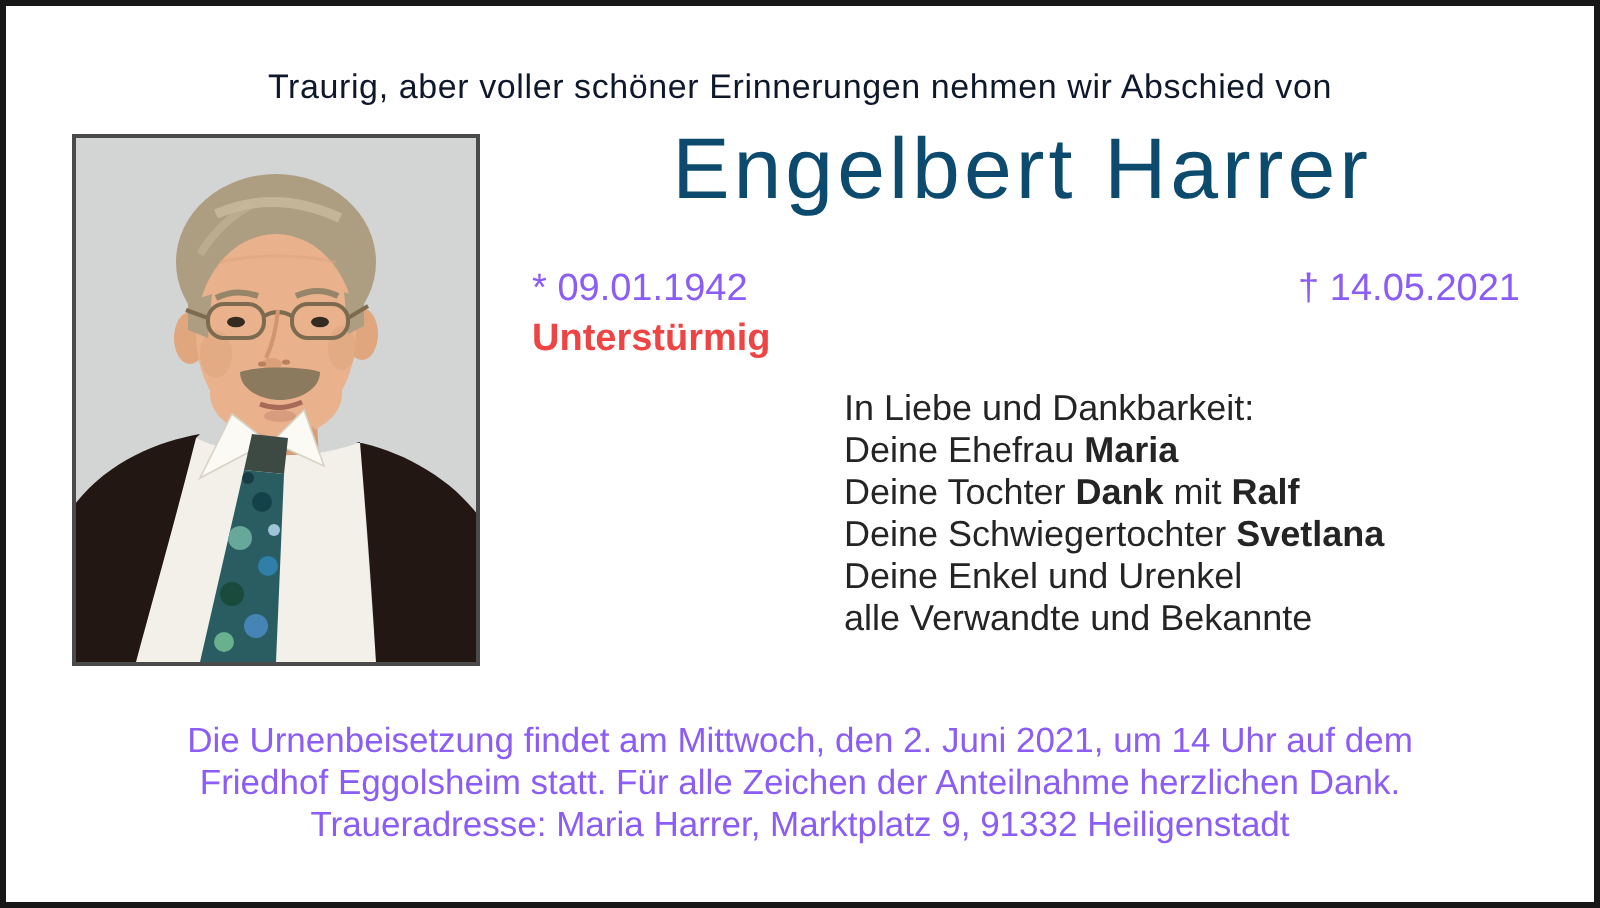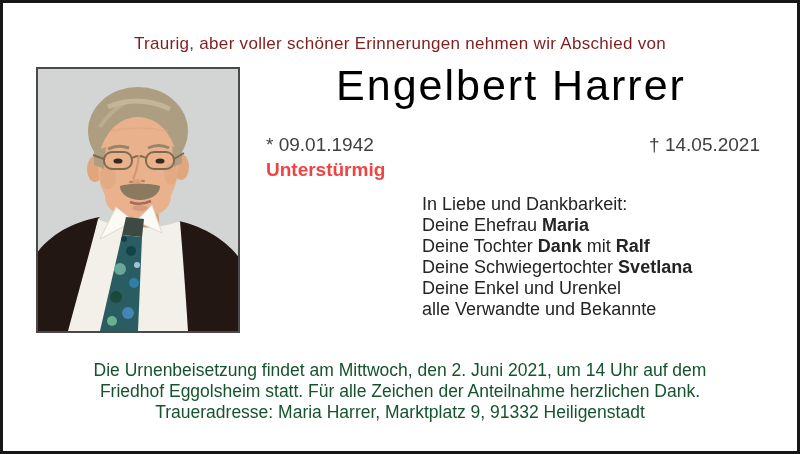--- a/index.html
+++ b/index.html
@@ -13,21 +13,21 @@
     font-family: "Liberation Sans", "DejaVu Sans", sans-serif;
     color: #1f1f1f;
     overflow: hidden;
   }
   .intro-line {
     position: absolute;
     top: 31px; left: 0; right: 0;
     text-align: center;
     font-size: 17px;
     letter-spacing: 0.3px;
-    color: #7f1d1d;
+    color: #0f172a;
   }
   .photo-frame {
     position: absolute;
     left: 33px; top: 64px;
     width: 204px; height: 266px;
     border: 2px solid #4a4a4a;
     background: #d3d5d4;
   }
   .photo-frame svg { display: block; width: 100%; height: 100%; }
   .right-col {
@@ -35,29 +35,29 @@
     left: 257px; top: 58px;
     width: 502px; height: 290px;
   }
   .deceased-name {
     position: absolute;
     top: 0; left: 0; right: 0;
     text-align: center;
     font-size: 43px;
     letter-spacing: 2px;
     font-weight: 400;
-    color: #000000;
+    color: #0c4a6e;
   }
   .dates-row {
     position: absolute;
     top: 73px; left: 6px; right: 2px;
     display: flex;
     justify-content: space-between;
     font-size: 19px;
-    color: #404040;
+    color: #8b5cf6;
   }
   .birthplace {
     position: absolute;
     top: 98px; left: 6px;
     font-size: 19px;
     font-weight: 700;
     color: #ef4444;
   }
   .family-block {
     position: absolute;
@@ -68,21 +68,21 @@
     white-space: nowrap;
     margin-left: 21px;
   }
   .family-block .bold { font-weight: 700; }
   .footer-block {
     position: absolute;
     top: 357px; left: 0; right: 0;
     text-align: center;
     font-size: 17.5px;
     line-height: 21px;
-    color: #14532d;
+    color: #8b5cf6;
   }
   [data-interactable="false"] { cursor: default; }
 </style>
 </head>
 <body>
 
 <div class="page" data-interactable="false">
 
   <div class="intro-line" data-interactable="false">Traurig, aber voller schöner Erinnerungen nehmen wir Abschied von</div>
 

